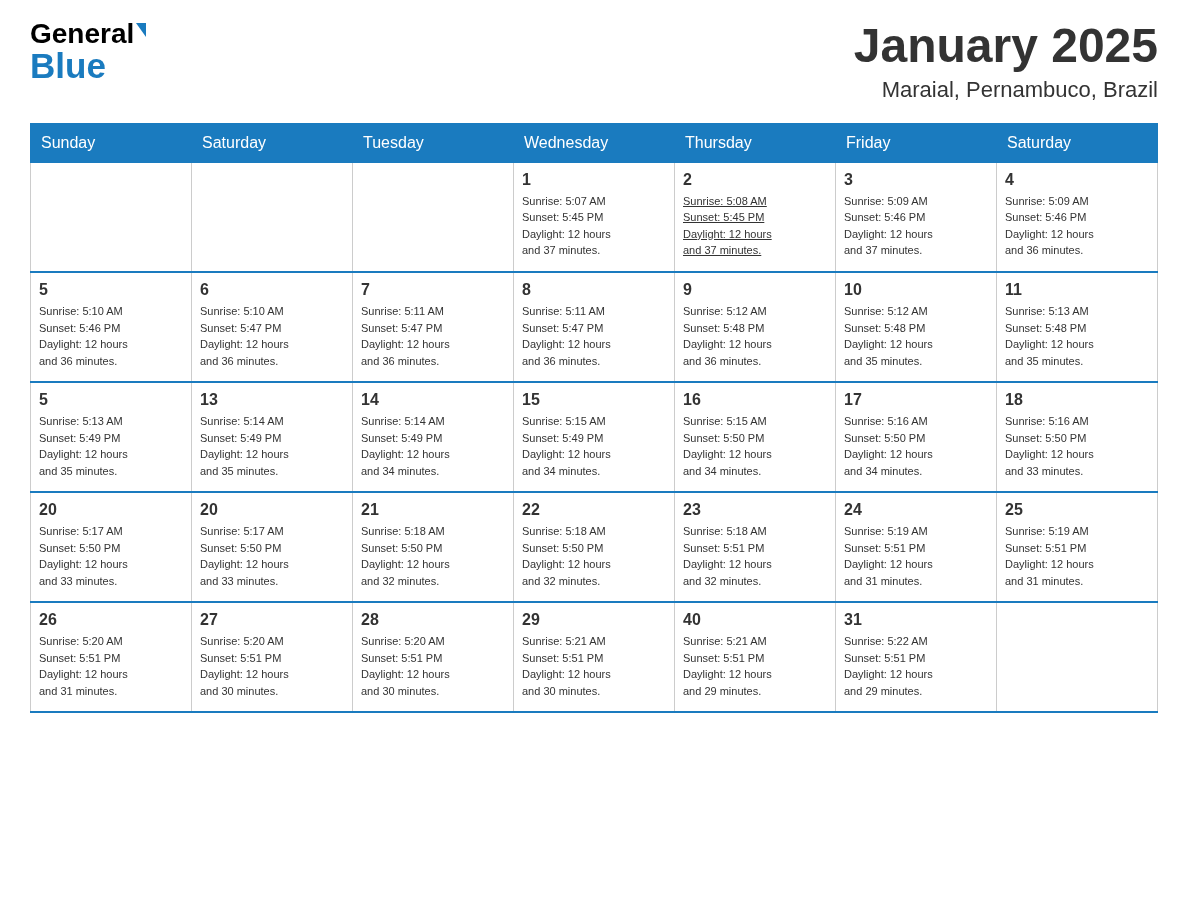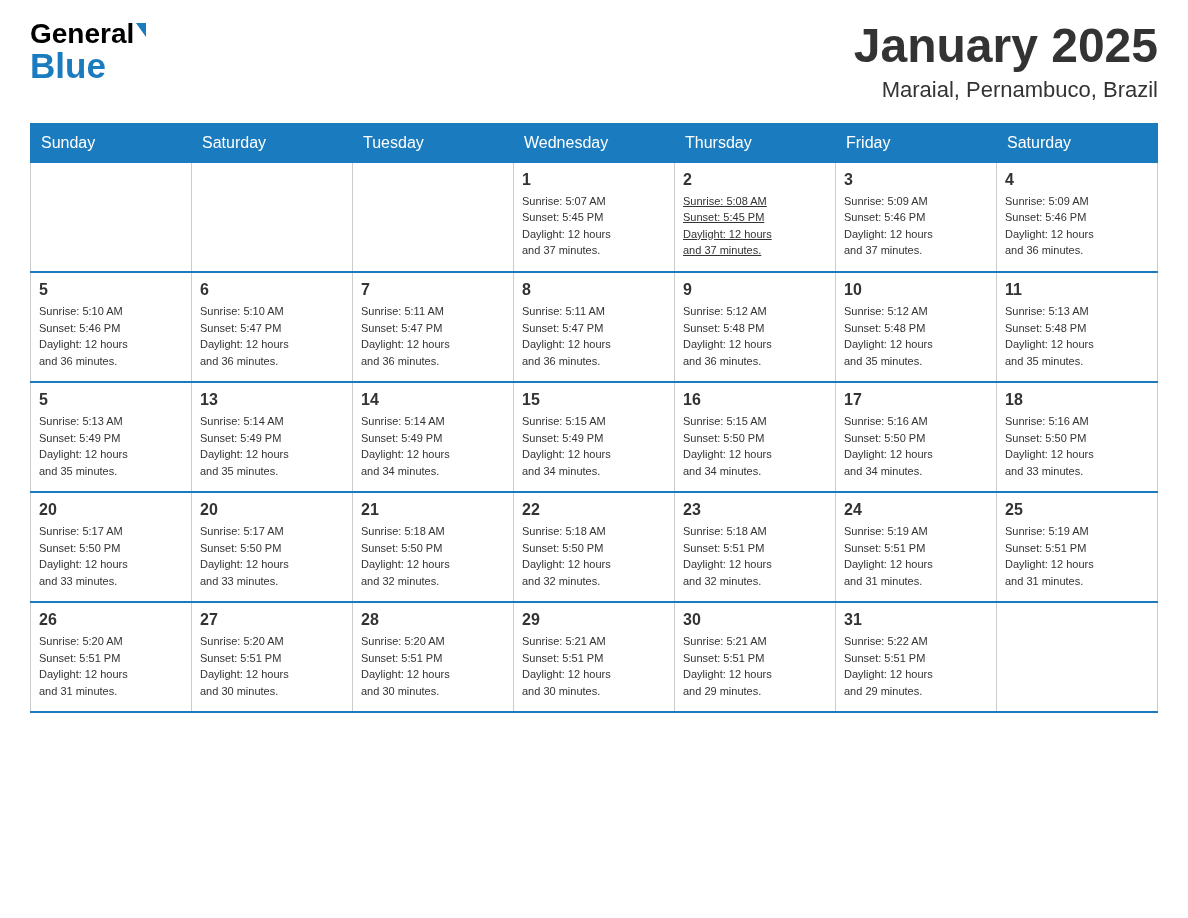--- a/index.html
+++ b/index.html
@@ -348,21 +348,21 @@
 and 30 minutes.</div>
         </td>
         <td>
           <span class="day-number">29</span>
           <div class="day-info" style="white-space: pre-line;">Sunrise: 5:21 AM
 Sunset: 5:51 PM
 Daylight: 12 hours
 and 30 minutes.</div>
         </td>
         <td>
-          <span class="day-number">30</span>
+          <span class="day-number">40</span>
           <div class="day-info" style="white-space: pre-line;">Sunrise: 5:21 AM
 Sunset: 5:51 PM
 Daylight: 12 hours
 and 29 minutes.</div>
         </td>
         <td>
           <span class="day-number">31</span>
           <div class="day-info" style="white-space: pre-line;">Sunrise: 5:22 AM
 Sunset: 5:51 PM
 Daylight: 12 hours

